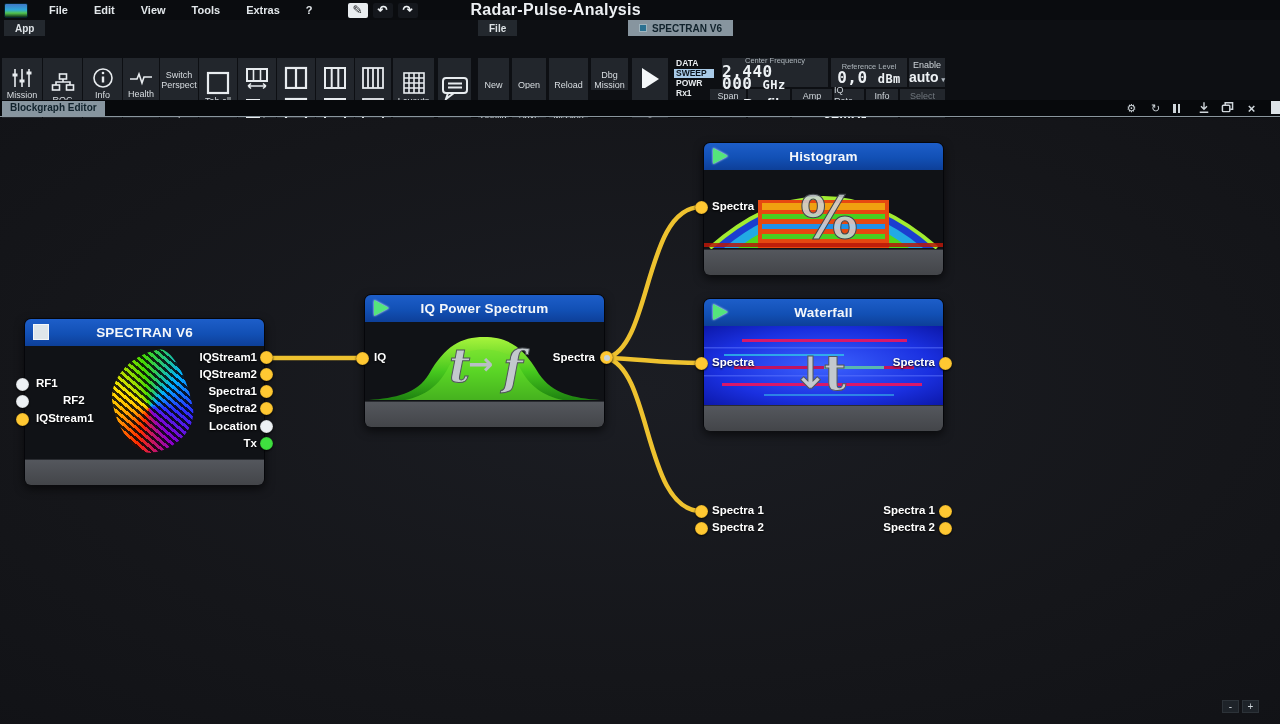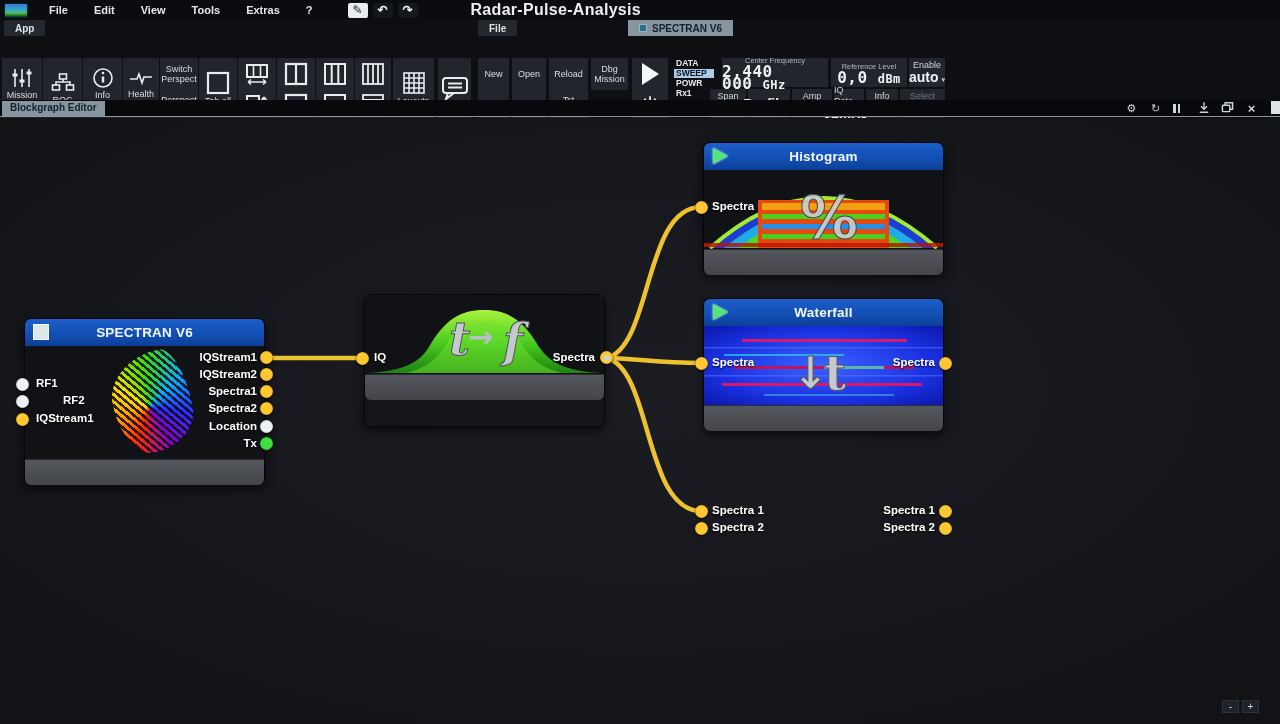--- a/index.html
+++ b/index.html
@@ -25,21 +25,21 @@
   .grouptab { position:absolute; top:0; height:16px; padding:2px 11px; font-size:10px; font-weight:bold;
               background:#23282e; color:#dde2e6; display:flex; align-items:center; gap:5px; }
   .grouptab.active { background:#87959f; color:#10222c; }
   .tabicon { width:8px; height:8px; background:#2a7090; border:1px solid #9fb4be; }
 
   .rbtn { background:#22262c; color:#d9dee2; display:flex; flex-direction:column;
           align-items:center; justify-content:center; text-align:center; position:absolute;
           font-size:9px; line-height:10px; }
   .rbtn .ic { display:flex; align-items:center; justify-content:center; }
   .rbtn svg { stroke:#e8ecef; fill:none; stroke-width:1.6; }
-  .tall { height:60px; } .half { height:32px; }
+  .tall { height:60px; } .half { height:32px;justify-content:flex-end; }
   .dd-caret::after { content:"▾"; font-size:7px; color:#aeb6bd; margin-left:3px; }
   .caret-br::after { content:"▾"; font-size:7px; color:#aeb6bd; position:absolute; right:3px; bottom:2px; }
 
   
   .vbox { position:absolute; background:#22262c; display:flex; flex-direction:column;
           align-items:center; justify-content:center; }
   .vbox .lab { font-size:9px; color:#cfd5da; line-height:11px; }
   .vbox .val { font-size:14px; font-weight:bold; color:#eef2f5; line-height:12px; }
   .freq .lab { font-size:7.5px; color:#aeb6bc; }
   .freq .val { font-family:"DejaVu Sans Mono", monospace; font-size:16px; letter-spacing:.5px; }
@@ -423,20 +423,24 @@
     <span class="pdot yellow" style="left:260px; top:250px;"></span>
     <span class="pdot yellow" style="left:260px; top:267px;"></span>
     <span class="pdot yellow" style="left:260px; top:284px;"></span>
     <span class="pdot white" style="left:260px; top:302px;"></span>
     <span class="pdot green" style="left:260px; top:319px;"></span>
     <span class="pdot white" style="left:16px; top:260px;"></span>
     <span class="pdot white" style="left:16px; top:277px;"></span>
     <span class="pdot yellow" style="left:16px; top:295px;"></span>
 
     <div class="node" style="left:364px; top:176px; width:241px; height:133px;">
+      <div class="ntitle">
+        <span class="nplay"></span>
+        <span>IQ Power Spectrum</span>
+      </div>
       <div class="nbody" style="height:79px;">
         <svg width="239" height="79" viewBox="0 0 239 79">
           <defs>
             <linearGradient id="gg" x1="0" y1="0" x2="0" y2="1">
               <stop offset="0" stop-color="#a8f43c"></stop>
                 <stop offset=".55" stop-color="#46c81e"></stop>
                 <stop offset="1" stop-color="#1e8210"></stop>
             </linearGradient>
           </defs>
           <path d="M4,78 C30,76 52,72 64,52 C80,24 96,15 119,15 C142,15 158,24 174,52 C188,72 208,76 235,78 Z" fill="url(#gg)"></path>

